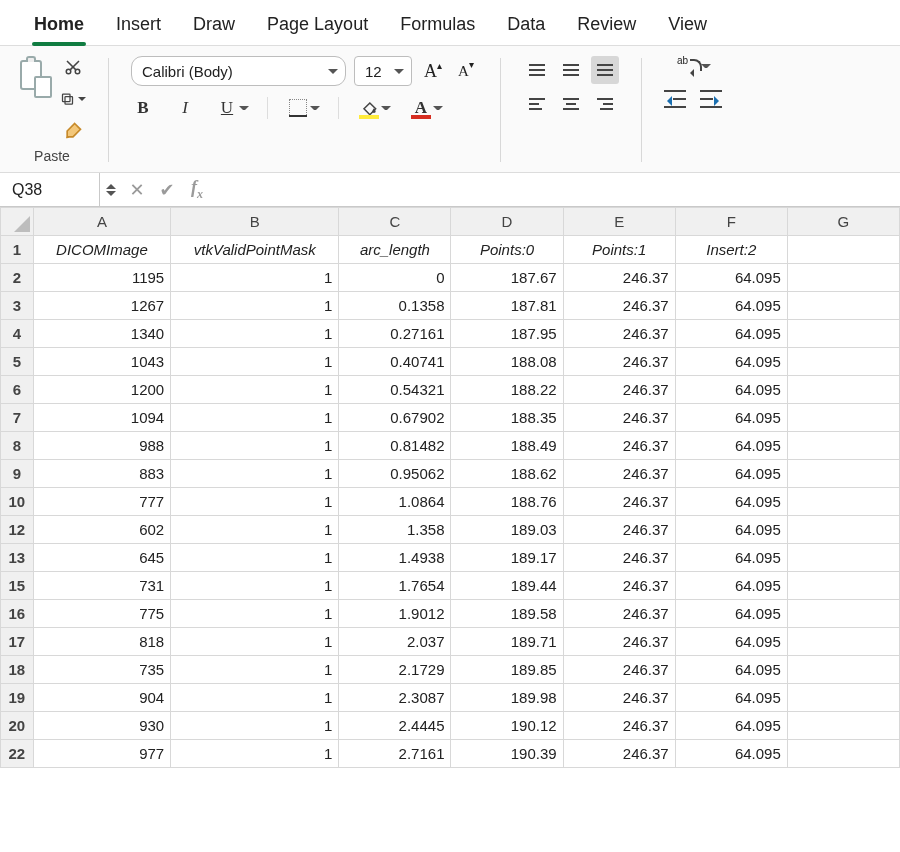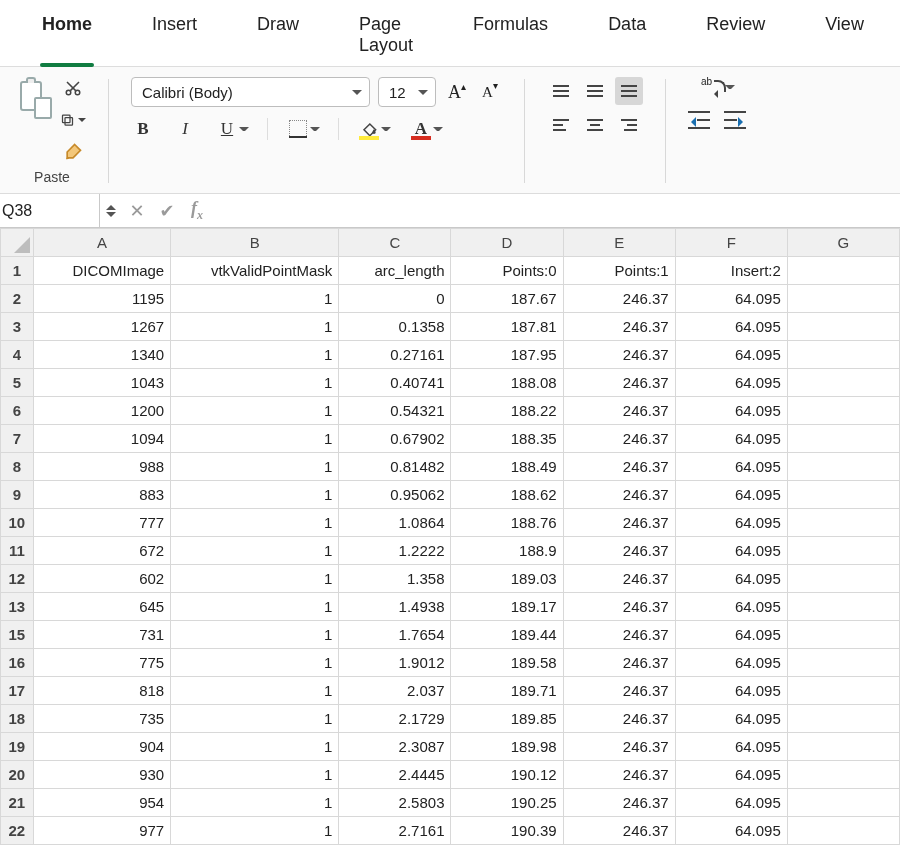--- a/index.html
+++ b/index.html
@@ -1,20 +1,20 @@
 <!DOCTYPE html>
 <html><head>
 <meta charset="utf-8">
 <style>
   * { box-sizing: border-box; }
   html, body { margin:0; padding:0; font-family:"Segoe UI","Helvetica Neue",Arial,sans-serif; background:#fff; color:#222; }
   .app { width:900px; height:852px; display:flex; flex-direction:column; overflow:hidden; }
 
   
-  .ribbon-tabs { display:flex; gap:56px; padding:8px 40px 0; border-bottom:1px solid #ddd; background:#fff; }
+  .ribbon-tabs { display:flex; gap:28px; padding:8px 32px 0; border-bottom:1px solid #ddd; background:#fff; }
   .ribbon-tab { font-size:18px; padding:6px 2px 10px; cursor:pointer; user-select:none; position:relative; }
   .ribbon-tab.active { font-weight:700; }
   .ribbon-tab.active::after { content:""; position:absolute; left:0; right:0; bottom:-1px; height:4px; background:#107c41; border-radius:2px; }
 
   
   .toolbar { display:flex; align-items:flex-start; padding:10px 18px 8px; border-bottom:1px solid #dcdcdc; background:#fafafa; gap:22px; }
   .group { display:flex; flex-direction:column; gap:10px; }
   .clip-col { align-items:center; gap:6px; }
   .paste-block { display:flex; align-items:flex-start; gap:8px; }
   .paste-icon { width:34px; height:42px; position:relative; }
@@ -24,21 +24,21 @@
   .mini-stack { display:flex; flex-direction:column; gap:10px; align-items:center; }
   .mini-btn { width:26px; height:22px; display:flex; align-items:center; justify-content:center; cursor:pointer; color:#444; }
   .chev::after { content:""; display:inline-block; border:4px solid transparent; border-top-color:#444; margin-left:3px; position:relative; top:2px; }
   .paste-label { font-size:14px; color:#444; text-align:center; }
 
   .vrule { width:1px; background:#d8d8d8; align-self:stretch; margin:2px 0; }
 
   .font-row1 { display:flex; gap:8px; align-items:center; }
   .combo { height:30px; border:1px solid #bdbdbd; border-radius:4px; background:#fff; display:flex; align-items:center; padding:0 22px 0 10px; font-size:15px; position:relative; cursor:pointer; }
   .combo::after { content:""; position:absolute; right:7px; top:12px; border:5px solid transparent; border-top-color:#555; }
-  .combo.font { width:239px; }
+  .combo.font { width:215px;border-radius:11px; }
   .combo.size { width:58px; justify-content:flex-start; }
   .Aplus, .Aminus { font-size:18px; cursor:pointer; padding:2px 4px; position:relative; font-family:"Times New Roman",serif; }
   .Aplus .sup, .Aminus .sup { font-size:10px; position:relative; top:-8px; }
   .Aminus { font-size:15px; }
 
   .font-row2 { display:flex; gap:18px; align-items:center; }
   .ico { width:24px; height:24px; display:flex; align-items:center; justify-content:center; cursor:pointer; font-size:17px; color:#333; }
   .ico.bold { font-weight:800; font-family:"Times New Roman",serif; }
   .ico.italic { font-style:italic; font-family:"Times New Roman",serif; }
   .ico.uline { text-decoration:underline; font-family:"Times New Roman",serif; }
@@ -81,40 +81,40 @@
   .indent-ico span:nth-child(1){width:100%}
   .indent-ico span:nth-child(2){width:60%}
   .indent-ico span:nth-child(3){width:100%}
   .indent-ico .tri { position:absolute; top:6px; border:5px solid transparent; }
   .indent-ico.dec span:nth-child(2){margin-left:auto}
   .indent-ico.dec .tri { left:-2px; border-right-color:#1a6fb0; }
   .indent-ico.inc .tri { right:-2px; border-left-color:#1a6fb0; }
 
   
   .fbar { display:flex; align-items:center; border-bottom:1px solid #c9c9c9; background:#fff; height:34px; }
-  .namebox { width:100px; padding:0 2px; font-size:16px; border-right:1px solid #c9c9c9; height:100%; display:flex; align-items:center; }
+  .namebox { width:100px; padding:0 12px; font-size:16px; border-right:1px solid #c9c9c9; height:100%; display:flex; align-items:center; }
   .steppers { display:flex; flex-direction:column; margin:0 6px; }
   .steppers div { width:0;height:0;border:5px solid transparent; cursor:pointer; }
   .steppers .up { border-bottom-color:#555; margin-bottom:2px; }
   .steppers .dn { border-top-color:#555; }
   .fbar .btn { width:30px; text-align:center; color:#9a9a9a; font-size:18px; cursor:pointer; }
   .fx { font-style:italic; font-family:"Times New Roman",serif;font-weight:bold; }
   .fx sub { font-size:12px; font-style:italic; }
   .fbar input { flex:1; border:none; outline:none; font-size:15px; height:100%; padding:0 8px; }
 
   
   .sheet-wrap { flex:1; overflow:auto; position:relative; }
   table.sheet { border-collapse:collapse; table-layout:fixed; width:100%; font-size:15px; }
   table.sheet th, table.sheet td { border:1px solid #d8d8d8; height:28px; padding:0 6px; white-space:nowrap; overflow:hidden; }
   table.sheet thead th { background:#f0f0f0; font-weight:400; color:#444; text-align:center; position:sticky; top:0; }
   table.sheet .rowhead { background:#f0f0f0; text-align:center; color:#444; width:32px; position:sticky; left:0; }
   .corner { background:#f0f0f0; position:sticky; left:0; top:0; z-index:2; }
   .corner::after { content:""; position:absolute; right:3px; bottom:3px; border:8px solid transparent; border-right-color:#bdbdbd; border-bottom-color:#bdbdbd; }
   td.num { text-align:right; }
-  td.txt { text-align:right; }
+  td.txt { text-align:center;font-style:italic; }
   .colA{width:135px}.colB{width:165px}.colC{width:110px}.colD{width:110px}.colE{width:110px}.colF{width:110px}.colG{width:110px}
 </style>
 </head>
 <body>
 
 <div class="app">
 
   <div class="ribbon-tabs" id="ribbon-tabs">
       <div class="ribbon-tab active">Home</div>
       <div class="ribbon-tab">Insert</div>
@@ -417,30 +417,20 @@
             <th class="rowhead">10</th>
             <td class="num">777</td>
             <td class="num">1</td>
             <td class="num">1.0864</td>
             <td class="num">188.76</td>
             <td class="num">246.37</td>
             <td class="num">64.095</td>
             <td class="txt"></td>
           </tr>
           <tr>
-            <th class="rowhead">11</th>
-            <td class="num">672</td>
-            <td class="num">1</td>
-            <td class="num">1.2222</td>
-            <td class="num">188.9</td>
-            <td class="num">246.37</td>
-            <td class="num">64.095</td>
-            <td class="txt"></td>
-          </tr>
-          <tr>
             <th class="rowhead">12</th>
             <td class="num">602</td>
             <td class="num">1</td>
             <td class="num">1.358</td>
             <td class="num">189.03</td>
             <td class="num">246.37</td>
             <td class="num">64.095</td>
             <td class="txt"></td>
           </tr>
           <tr>
@@ -502,30 +492,20 @@
             <td class="num">246.37</td>
             <td class="num">64.095</td>
             <td class="txt"></td>
           </tr>
           <tr>
             <th class="rowhead">20</th>
             <td class="num">930</td>
             <td class="num">1</td>
             <td class="num">2.4445</td>
             <td class="num">190.12</td>
-            <td class="num">246.37</td>
-            <td class="num">64.095</td>
-            <td class="txt"></td>
-          </tr>
-          <tr>
-            <th class="rowhead">21</th>
-            <td class="num">954</td>
-            <td class="num">1</td>
-            <td class="num">2.5803</td>
-            <td class="num">190.25</td>
             <td class="num">246.37</td>
             <td class="num">64.095</td>
             <td class="txt"></td>
           </tr>
           <tr>
             <th class="rowhead">22</th>
             <td class="num">977</td>
             <td class="num">1</td>
             <td class="num">2.7161</td>
             <td class="num">190.39</td>

